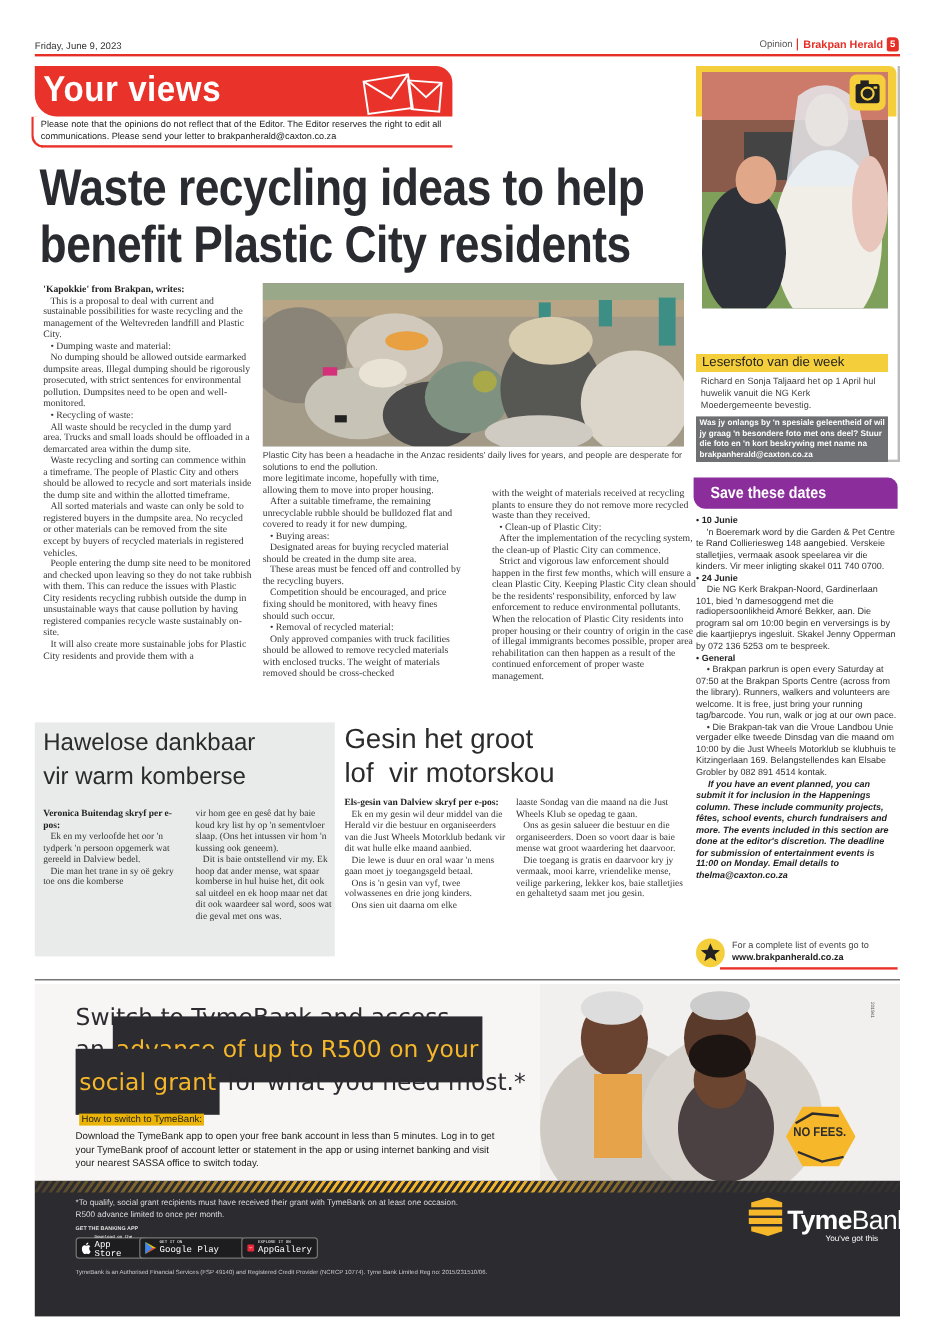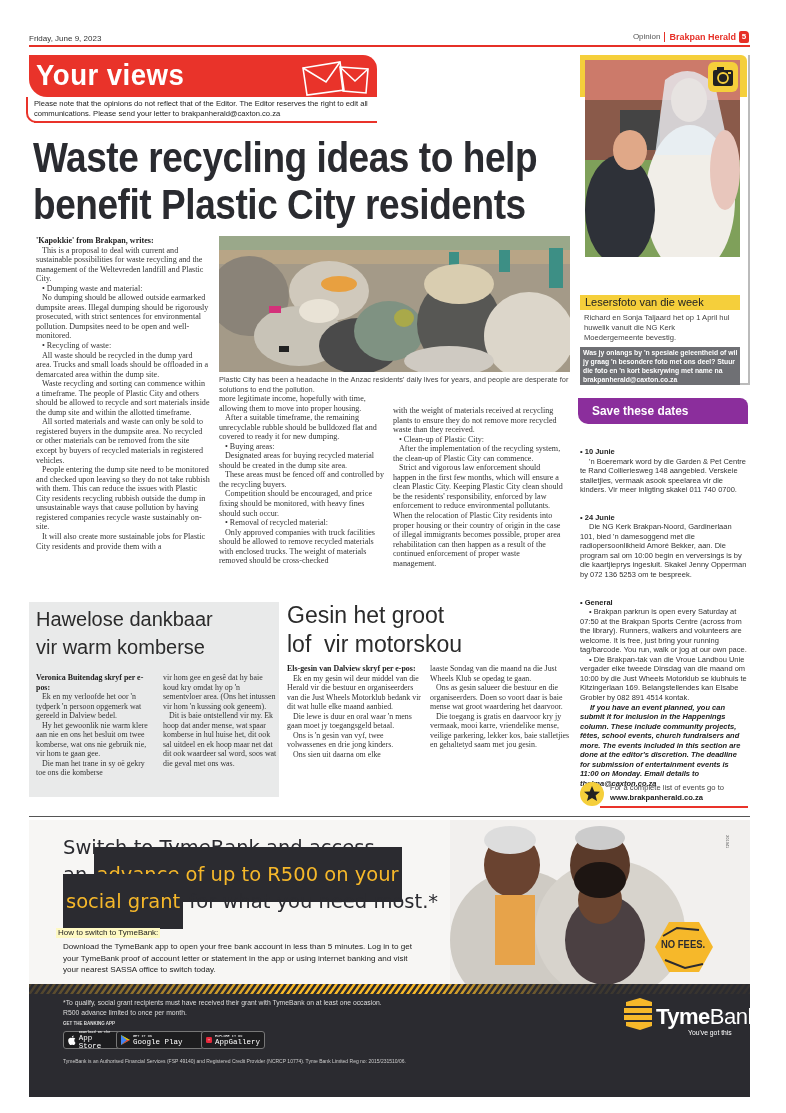--- a/index.html
+++ b/index.html
@@ -25,21 +25,21 @@
   
   .headline { left: 33px; top: 134px; width: 540px; font-family: "Liberation Sans", sans-serif; font-weight: bold; font-size: 43px; line-height: 47px; color: #2a2b30; letter-spacing: -0.5px; transform: scaleX(0.86); transform-origin: left top; white-space: nowrap; }
 
   
   .col { font-size: 8.1px; line-height: 9.55px; color: #333; text-align: left; }
   .col p { text-indent: 6px; }
   .col p.noindent { text-indent: 0; }
   .col .byline { font-weight: bold; text-indent: 0; color: #222; }
   .col-a1 { left: 36px; top: 236px; width: 174px; }
   .col-a2 { left: 219px; top: 394px; width: 168px; }
-  .col-a3 { left: 393px; top: 406px; width: 172px; }
+  .col-a3 { left: 410px; top: 406px; width: 172px; }
 
   .photo-dump { left: 219px; top: 236px; width: 351px; height: 136px; overflow: hidden; background: #8a8378; }
   .caption-dump { left: 219px; top: 375px; width: 351px; font-family: "Liberation Sans", sans-serif; font-size: 7.4px; line-height: 9.5px; color: #444; }
 
   
   .haw-box { left: 29px; top: 602px; width: 250px; height: 195px; background: #e9eaea; }
   .haw-title { left: 36px; top: 605px; font-family: "Liberation Sans", sans-serif; font-size: 20px; line-height: 28px; color: #2b2b2b; }
   .col-h1 { left: 36px; top: 673px; width: 120px; font-size: 7.9px; line-height: 9.55px; }
   .col-h2 { left: 163px; top: 673px; width: 114px; font-size: 7.9px; line-height: 9.55px; }
 
@@ -56,36 +56,36 @@
   .lf-banner { left: 580px; top: 295px; width: 160px; height: 15px; background: #f5cf3b; }
   .lf-banner-text { left: 585px; top: 295px; font-family: "Liberation Sans", sans-serif; font-size: 11px; line-height: 15px; color: #222; }
   .lf-caption { left: 584px; top: 313px; width: 150px; font-family: "Liberation Sans", sans-serif; font-size: 7.6px; line-height: 10px; color: #444; }
   .lf-grey { left: 580px; top: 347px; width: 160px; height: 38px; background: #6f7074; }
   .lf-grey-text { left: 583px; top: 348px; width: 158px; font-family: "Liberation Sans", sans-serif; font-size: 6.8px; font-weight: bold; line-height: 9px; color: #fff; }
 
   .std-banner { left: 578px; top: 398px; width: 170px; height: 26px; background: #8b2e9c; border-radius: 0 8px 0 10px; }
   .std-text { left: 592px; top: 403px; font-family: "Liberation Sans", sans-serif; font-weight: bold; font-size: 13.5px; color: #fff; transform: scaleX(0.88); transform-origin: left; }
 
   .std-body { left: 580px; top: 429px; width: 168px; font-family: "Liberation Sans", sans-serif; font-size: 7.5px; line-height: 9.55px; color: #333; }
-  .std-body .d { font-weight: bold; color: #222; margin-top: 18px; }
+  .std-body .d { font-weight: bold; color: #222; }
   .std-body p.ind { text-indent: 9px; }
   .std-body .em { font-weight: bold; font-style: italic; color: #222; text-indent: 10px; }
   .star-circle { left: 580px; top: 782px; width: 24px; height: 24px; border-radius: 50%; background: #f5cf3b; }
   .std-foot-text { left: 610px; top: 783px; font-family: "Liberation Sans", sans-serif; font-size: 7.6px; line-height: 10px; color: #444; }
   .std-foot-line { left: 600px; top: 806px; width: 148px; height: 1.5px; background: #e9332a; }
 
   .sep-line { left: 29px; top: 816px; width: 721px; height: 1px; background: #555; }
 
   
   .ad { left: 29px; top: 820px; width: 721px; height: 277px; background: #f7f6f4; overflow: hidden; }
   .ad-photo { left: 450px; top: 820px; width: 300px; height: 165px; overflow: hidden; }
   .ad-dark { left: 29px; top: 984px; width: 721px; height: 113px; background: #2b2b30; }
   .ad-h1 { left: 63px; top: 834px; font-family: "DejaVu Sans", sans-serif; font-size: 19.5px; line-height: 27px; color: #2b2b30; white-space: nowrap; }
   .hl { background: #2b2b30; color: #f6b82a; padding: 16px 3px; }
-  .ad-how { left: 56px; top: 928px; background: #fef9c3; font-family: "Liberation Sans", sans-serif; font-size: 8px; line-height: 10px; padding: 0 2px; color: #222; }
+  .ad-how { left: 66px; top: 928px; background: #eab308; font-family: "Liberation Sans", sans-serif; font-size: 8px; line-height: 10px; padding: 0 2px; color: #222; }
   .ad-body { left: 63px; top: 941px; width: 350px; font-family: "Liberation Sans", sans-serif; font-size: 8.1px; line-height: 11.5px; color: #222; }
   .ad-stripes { left: 29px; top: 984px; width: 721px; height: 10px; overflow: hidden; }
   .ad-fine { left: 63px; top: 998px; font-family: "Liberation Sans", sans-serif; font-size: 6.8px; line-height: 9.5px; color: #ddd; }
   .ad-get { left: 63px; top: 1021px; font-family: "Liberation Sans", sans-serif; font-size: 4.5px; color: #ddd; font-weight: bold; }
   .store { top: 1031px; height: 18px; border: 1px solid #777; border-radius: 3px; background: #1d1d1f; color: #fff; font-family: Liberation Mono, monospace; display: flex; align-items: center; padding: 0 4px; gap: 3px; }
   .store .small { font-size: 3.5px; line-height: 4px; display: block; }
   .store .big { font-size: 7.5px; line-height: 8px; display: block; }
   .ad-legal { left: 63px; top: 1058px; font-family: "Liberation Sans", sans-serif; font-size: 5px; color: #ccc; white-space: nowrap; }
   .ad-logo-text { left: 656px; top: 1004px; font-family: "Liberation Sans", sans-serif; color: #fff; font-size: 22px; letter-spacing: -0.5px; }
   .ad-logo-text b { font-weight: bold; }
@@ -182,25 +182,24 @@
 </div>
 
 <div class="abs haw-box"></div>
 <div class="abs haw-title">
   <div>Hawelose dankbaar</div>
   <div>vir warm komberse</div>
 </div>
 <div class="abs col col-h1">
   <p class="byline">Veronica Buitendag skryf per e-pos:</p>
   <p>Ek en my verloofde het oor 'n tydperk 'n persoon opgemerk wat gereeld in Dalview bedel.</p>
-  <p>Hy het gewoonlik nie warm klere aan nie en ons het besluit om twee komberse, wat ons nie gebruik nie, vir hom te gaan gee.</p>
   <p>Die man het trane in sy oë gekry toe ons die komberse</p>
 </div>
 <div class="abs col col-h2">
-  <p class="noindent">vir hom gee en gesê dat hy baie koud kry omdat hy op 'n sementvloer area. (Ons het intussen vir hom 'n kussing ook geneem).</p>
+  <p class="noindent">vir hom gee en gesê dat hy baie koud kry list hy op 'n sementvloer slaap. (Ons het intussen vir hom 'n kussing ook geneem).</p>
   <p>Dit is baie ontstellend vir my. Ek hoop dat ander mense, wat spaar komberse in hul huise het, dit ook sal uitdeel en ek hoop maar net dat dit ook waardeer sal word, soos wat die geval met ons was.</p>
 </div>
 
 <div class="abs ges-title">
   <div>Gesin het groot</div>
   <div style="white-space:pre;">lof  vir motorskou</div>
 </div>
 <div class="abs col col-g1">
   <p class="byline">Els-gesin van Dalview skryf per e-pos:</p>
   <p>Ek en my gesin wil deur middel van die Herald vir die bestuur en organiseerders van die Just Wheels Motorklub bedank vir dit wat hulle elke maand aanbied.</p>

